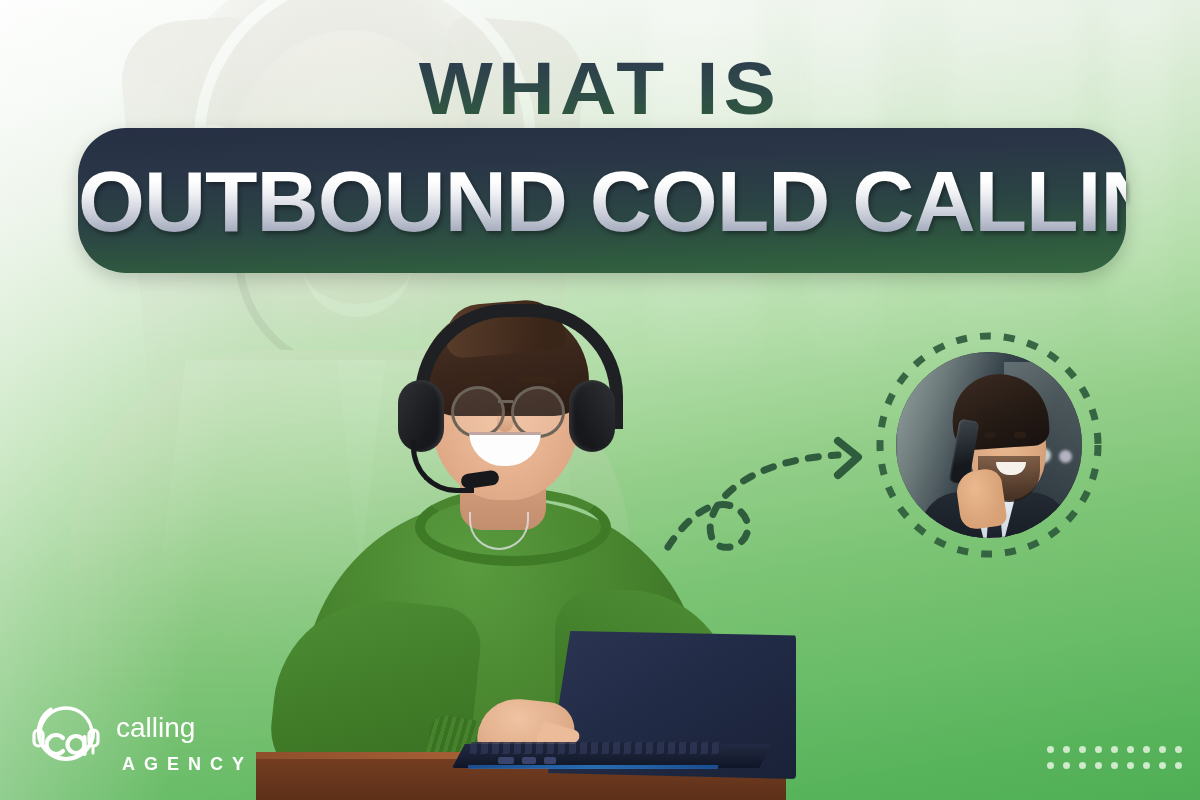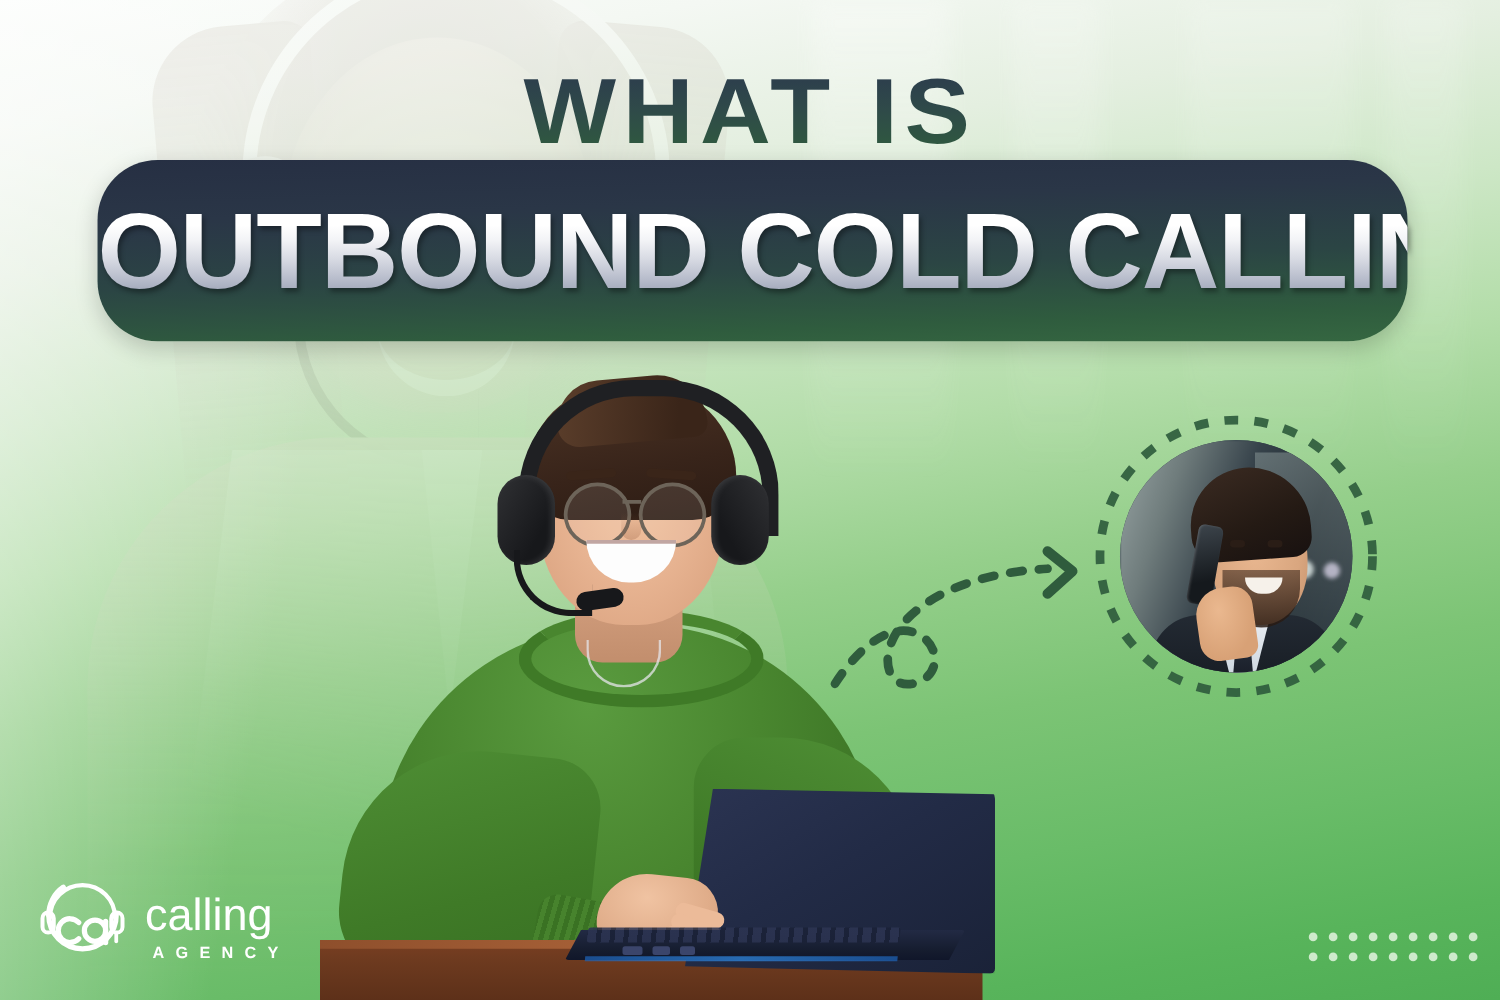--- a/index.html
+++ b/index.html
@@ -385,27 +385,27 @@
   .circle-ring{
     position:absolute;left:872px;top:328px;width:234px;height:234px;
     pointer-events:none;
   }
 
   
   .logo{position:absolute;left:30px;top:706px;width:220px;height:78px;}
   .logo-word{
     position:absolute;left:86px;top:8px;
     font-family:"Liberation Sans",sans-serif;
-    font-size:36px;font-weight:normal;letter-spacing:0px;color:#ffffff;
+    font-size:28px;font-weight:normal;letter-spacing:0px;color:#ffffff;
     line-height:1;
   }
   .logo-sub{
     position:absolute;left:92px;top:49px;
     font-family:"Liberation Sans",sans-serif;
-    font-size:13px;font-weight:bold;letter-spacing:9px;color:#ffffff;
+    font-size:18px;font-weight:bold;letter-spacing:9px;color:#ffffff;
     line-height:1;
   }
 
   
   .dotgrid{
     position:absolute;left:1047px;top:746px;
     display:grid;grid-template-columns:repeat(9,16px);grid-auto-rows:16px;
   }
   .dotgrid i{
     display:block;width:7px;height:7px;border-radius:50%;

